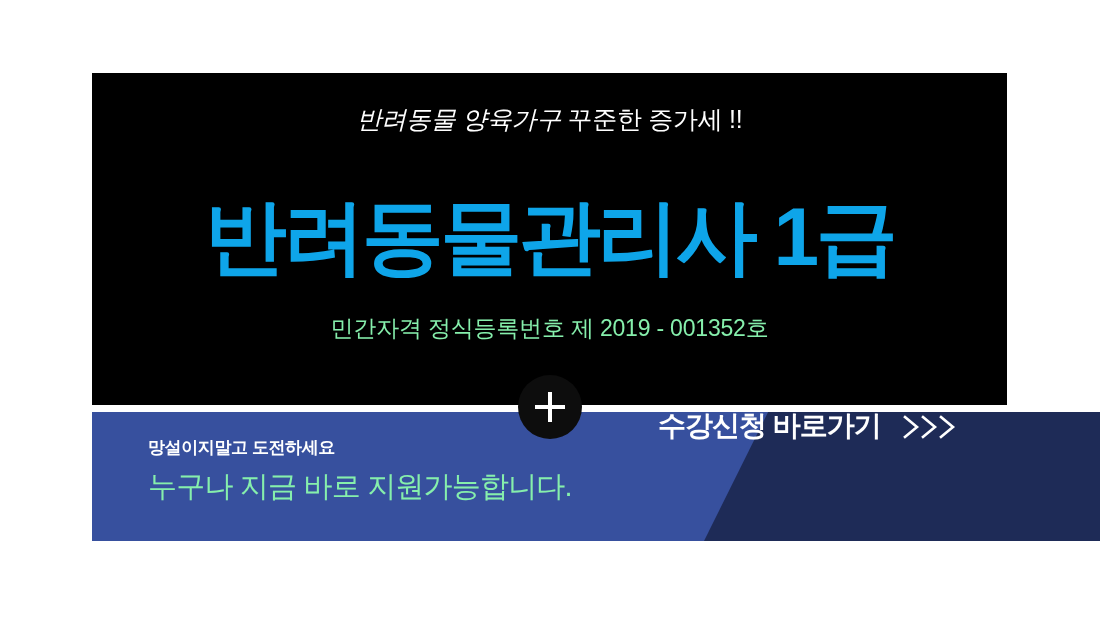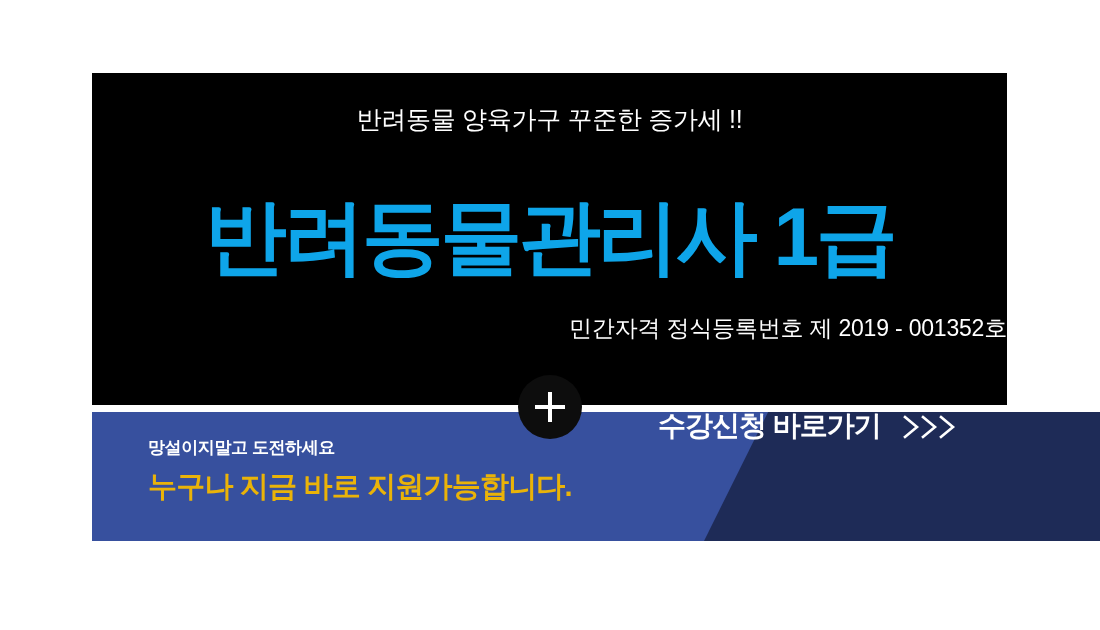--- a/index.html
+++ b/index.html
@@ -41,20 +41,21 @@
     top: 33px;
     text-align: center;
     color: #ffffff;
     font-size: 25px;
     line-height: 1.1;
     letter-spacing: -0.3px;
     white-space: nowrap;
   }
   .hero-kicker .kicker-normal {
     font-weight: 400;
+    font-style: italic;
   }
   .hero-kicker .kicker-strong {
     font-weight: 400;
   }
 
   .hero-title {
     position: absolute;
     left: 0;
     right: 0;
     top: 123px;
@@ -65,22 +66,22 @@
     line-height: 1.0;
     letter-spacing: -3.5px;
     white-space: nowrap;
   }
 
   .hero-reg {
     position: absolute;
     left: 0;
     right: 0;
     top: 243px;
-    text-align: right;
-    color: #ffffff;
+    text-align: center;
+    color: #86efac;
     font-size: 23px;
     font-weight: 400;
     line-height: 1.1;
     letter-spacing: -0.2px;
     white-space: nowrap;
   }
 
   
   .plus-badge {
     position: absolute;
@@ -140,23 +141,23 @@
   .cta-eyebrow {
     color: #ffffff;
     font-size: 17px;
     font-weight: 700;
     line-height: 1.2;
     letter-spacing: -0.4px;
     white-space: nowrap;
   }
   .cta-headline {
     margin-top: 12px;
-    color: #eab308;
+    color: #86efac;
     font-size: 29px;
-    font-weight: 700;
+    font-weight: 400;
     line-height: 1.15;
     letter-spacing: -0.8px;
     white-space: nowrap;
   }
 
   .cta-action {
     position: absolute;
     left: 566px;
     top: 0;
     height: 129px;

